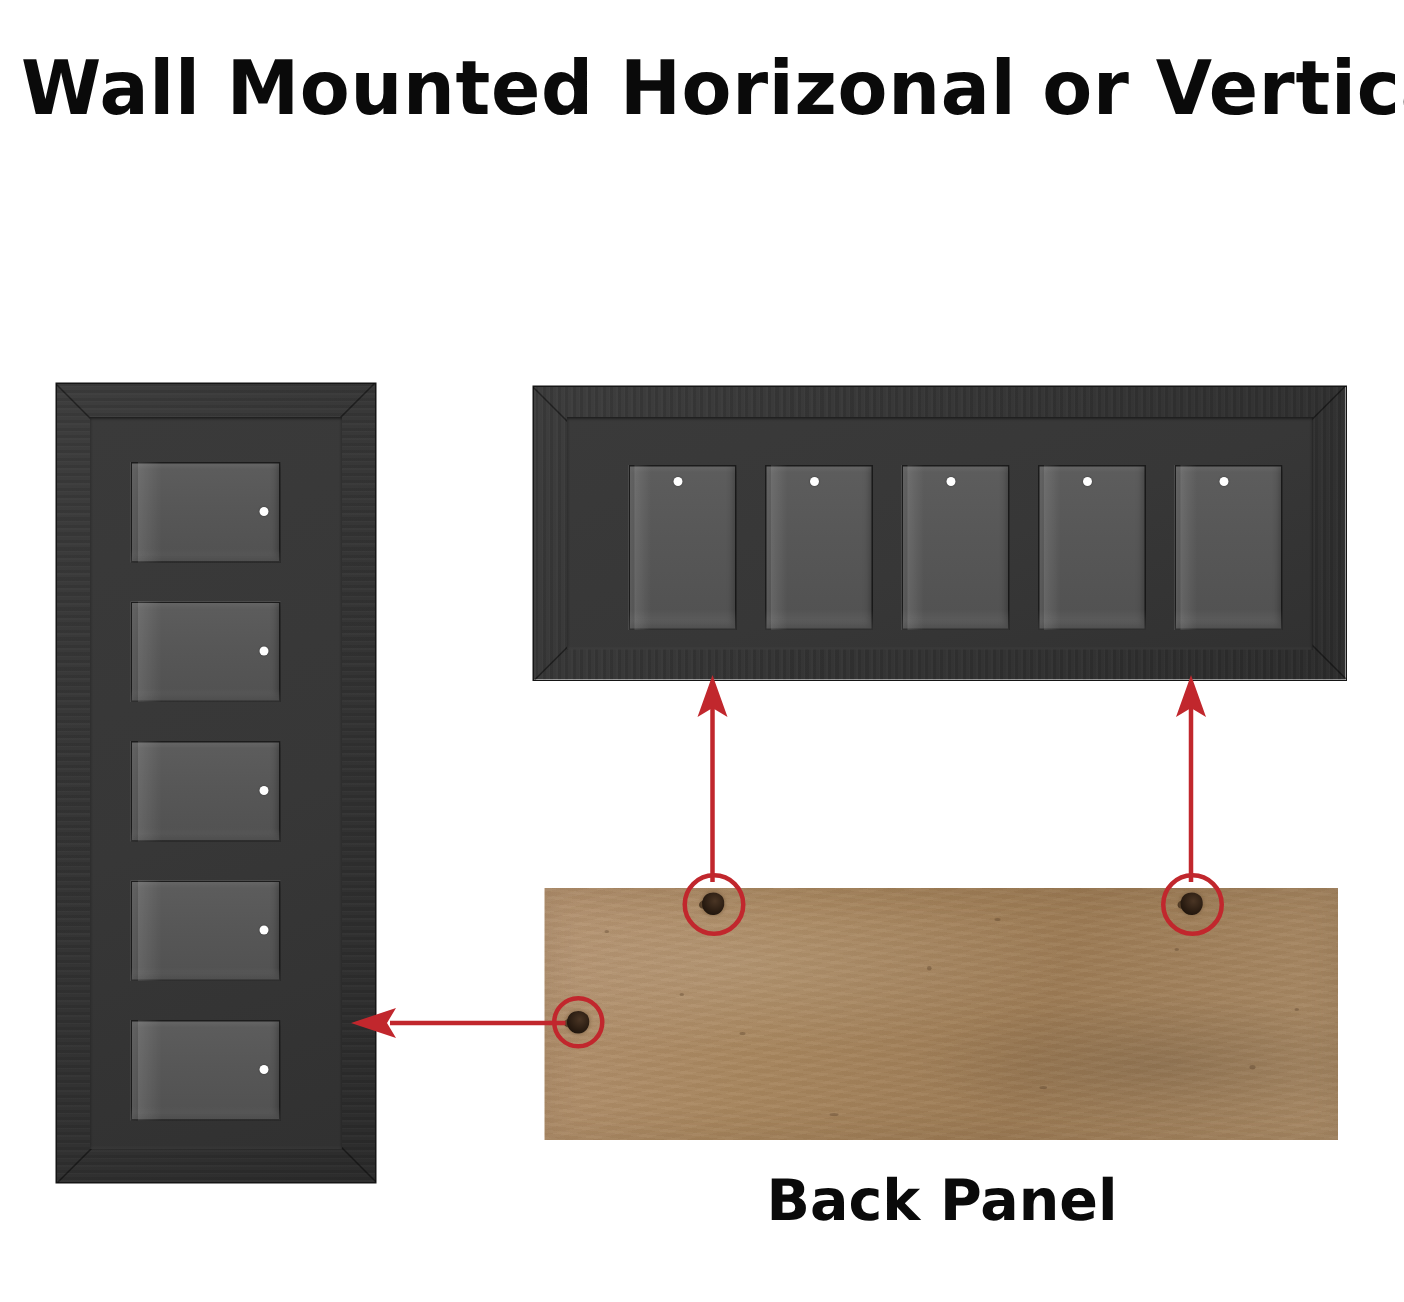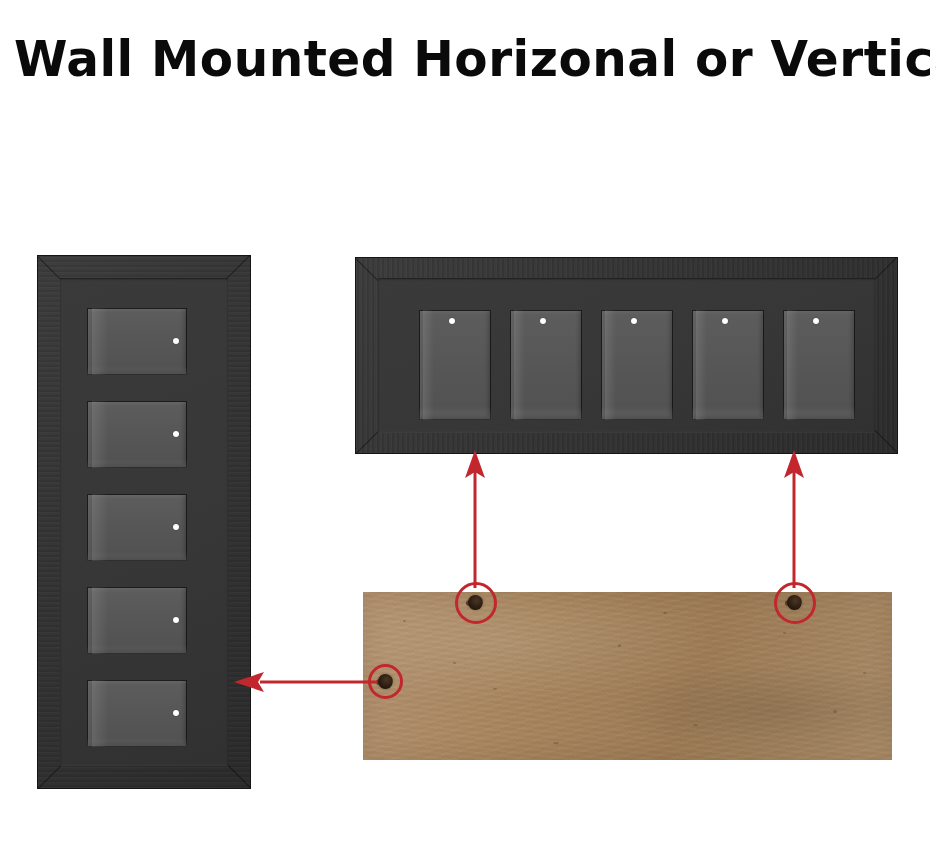--- a/index.html
+++ b/index.html
@@ -312,14 +312,15 @@
   <svg class="arrow-svg" style="left:779px; top:448px;" width="30" height="140" viewBox="0 0 30 140">
     <line x1="15" y1="140" x2="15" y2="22" stroke="#c1272d" stroke-width="3"></line>
     <polygon points="15,2 25,30 15,24 5,30" fill="#c1272d"></polygon>
   </svg>
 
   <svg class="arrow-svg" style="left:232px; top:668px;" width="145" height="28" viewBox="0 0 145 28">
     <line x1="145" y1="14" x2="28" y2="14" stroke="#c1272d" stroke-width="3"></line>
     <polygon points="2,14 32,4 26,14 32,24" fill="#c1272d"></polygon>
   </svg>
 
+  <div id="caption">Back Panel</div>
 
 </div>
 
 </body></html>

